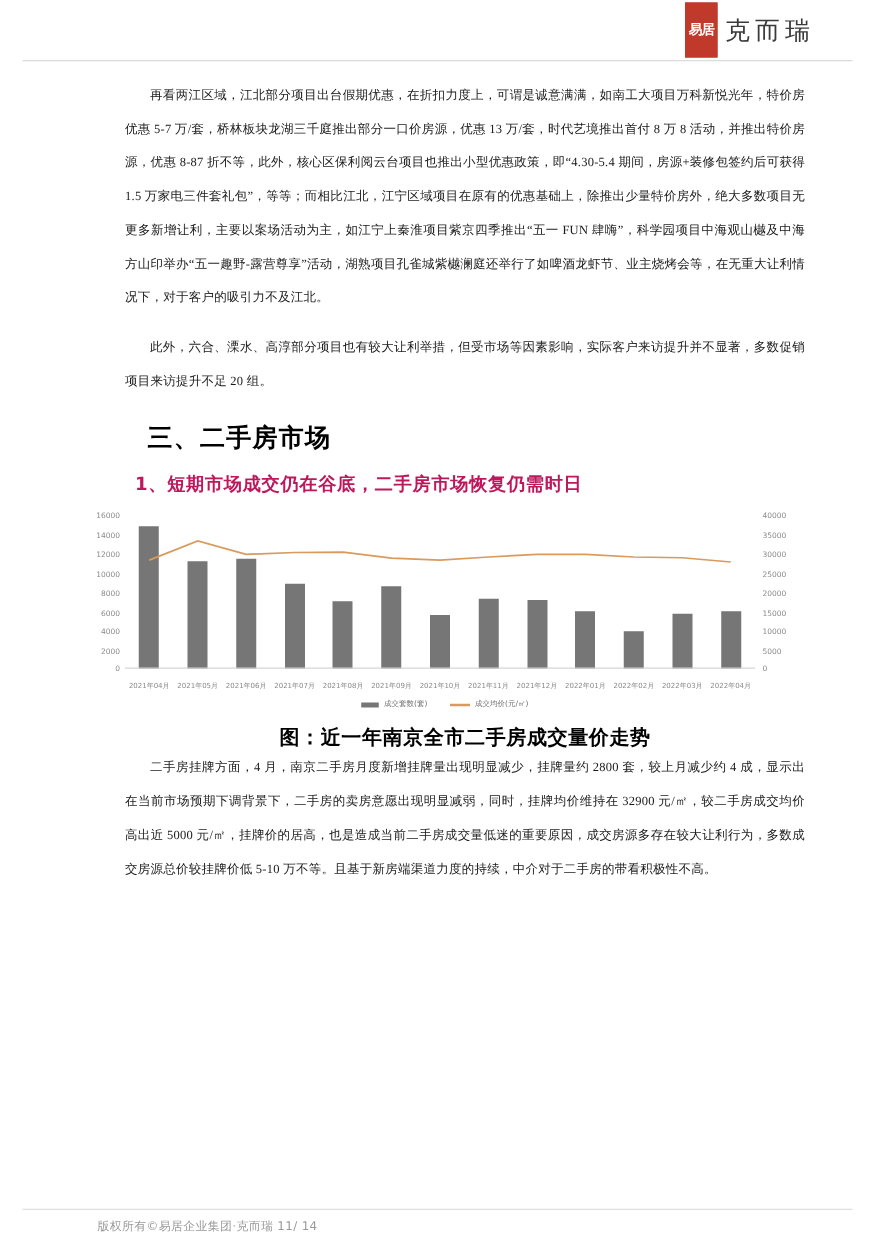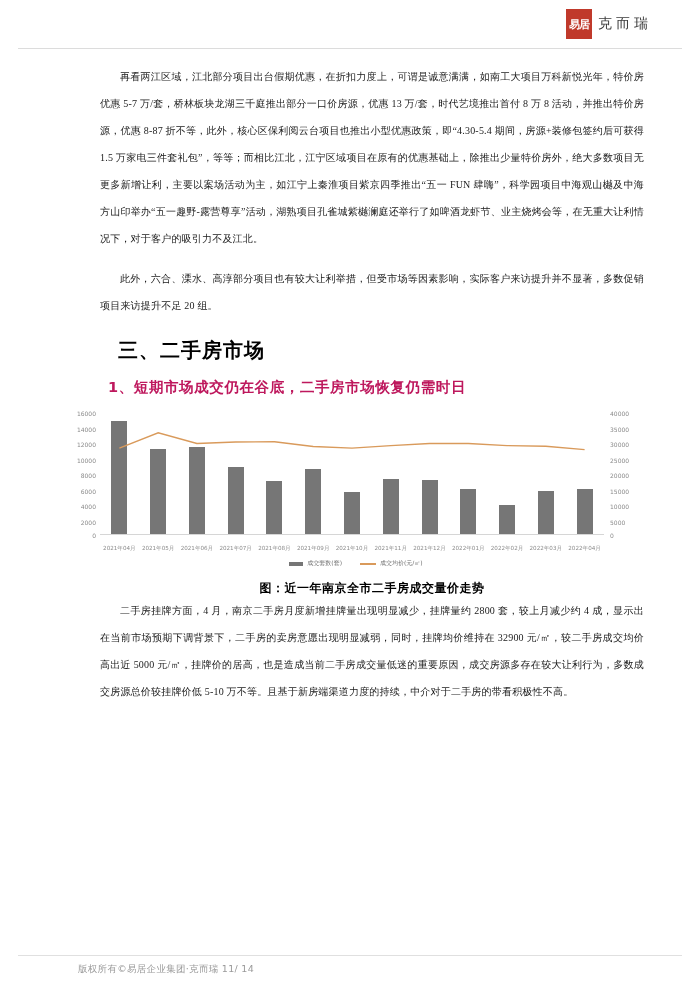--- a/index.html
+++ b/index.html
@@ -21,38 +21,38 @@
     justify-content: flex-end;
     padding: 0 48px 0 0;
   }
   .logo {
     display: flex;
     align-items: center;
     gap: 6px;
   }
   .logo-seal {
     width: 26px;
-    height: 30px;
+    height: 44px;
     border: 2px solid #c0392b;
     background: #c0392b;
     color: #ffffff;
     font-family: "Liberation Serif", serif;
     font-size: 11px;
     line-height: 11px;
     font-weight: bold;
     display: flex;
     flex-direction: column;
     align-items: center;
     justify-content: center;
     letter-spacing: -1px;
   }
   .logo-seal span { display: block; }
   .logo-text {
     font-family: Liberation Serif, serif;
-    font-size: 14px;
+    font-size: 20px;
     letter-spacing: 4px;
     color: #3a3a3a;
     font-weight: 500;
   }
   .header-rule {
     height: 1px;
     background: #dcdcdc;
     margin: 0 18px 0 18px;
   }
 
@@ -159,33 +159,33 @@
     gap: 4px;
     font-family: "DejaVu Sans", "Liberation Sans", sans-serif;
     font-size: 6px;
     color: #6f6f6f;
   }
   .swatch-bar { width: 14px; height: 4px; background: #767676; }
   .swatch-line { width: 16px; height: 2px; background: #d99a5b; }
 
   .fig-caption {
     text-align: center;
-    font-size: 12px;
+    font-size: 16px;
     font-weight: bold;
     color: #000000;
     margin: 12px 0 0 0;
     letter-spacing: 0.5px;
     font-family: "Liberation Serif", "DejaVu Serif", serif;
   }
 
   
   .page-footer {
     position: absolute;
     left: 0; right: 0; bottom: 0;
-    height: 34px;
+    height: 22px;
     padding: 0 18px;
   }
   .footer-rule {
     height: 1px;
     background: #e0e0e0;
   }
   .footer-text {
     font-family: "DejaVu Sans", "Liberation Sans", sans-serif;
     font-size: 9.5px;
     color: #9a9a9a;

